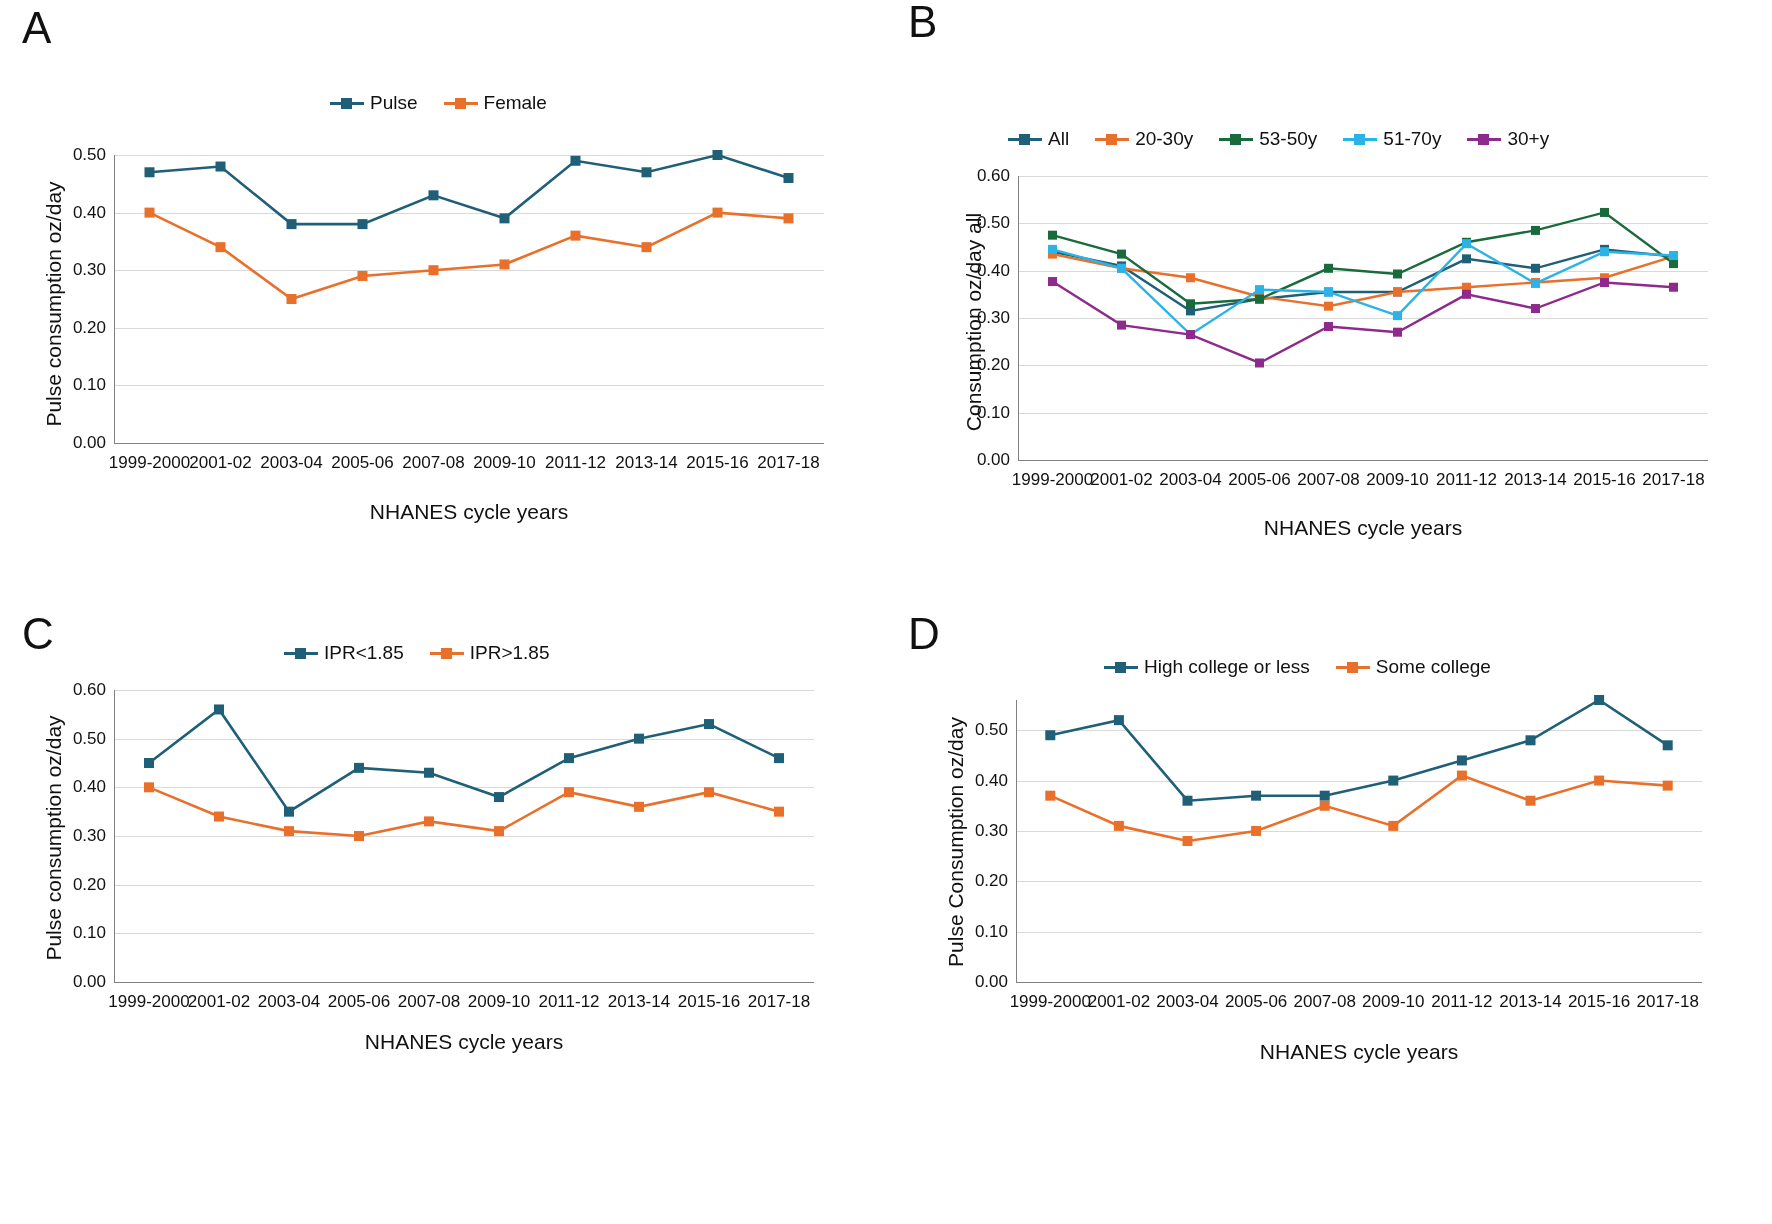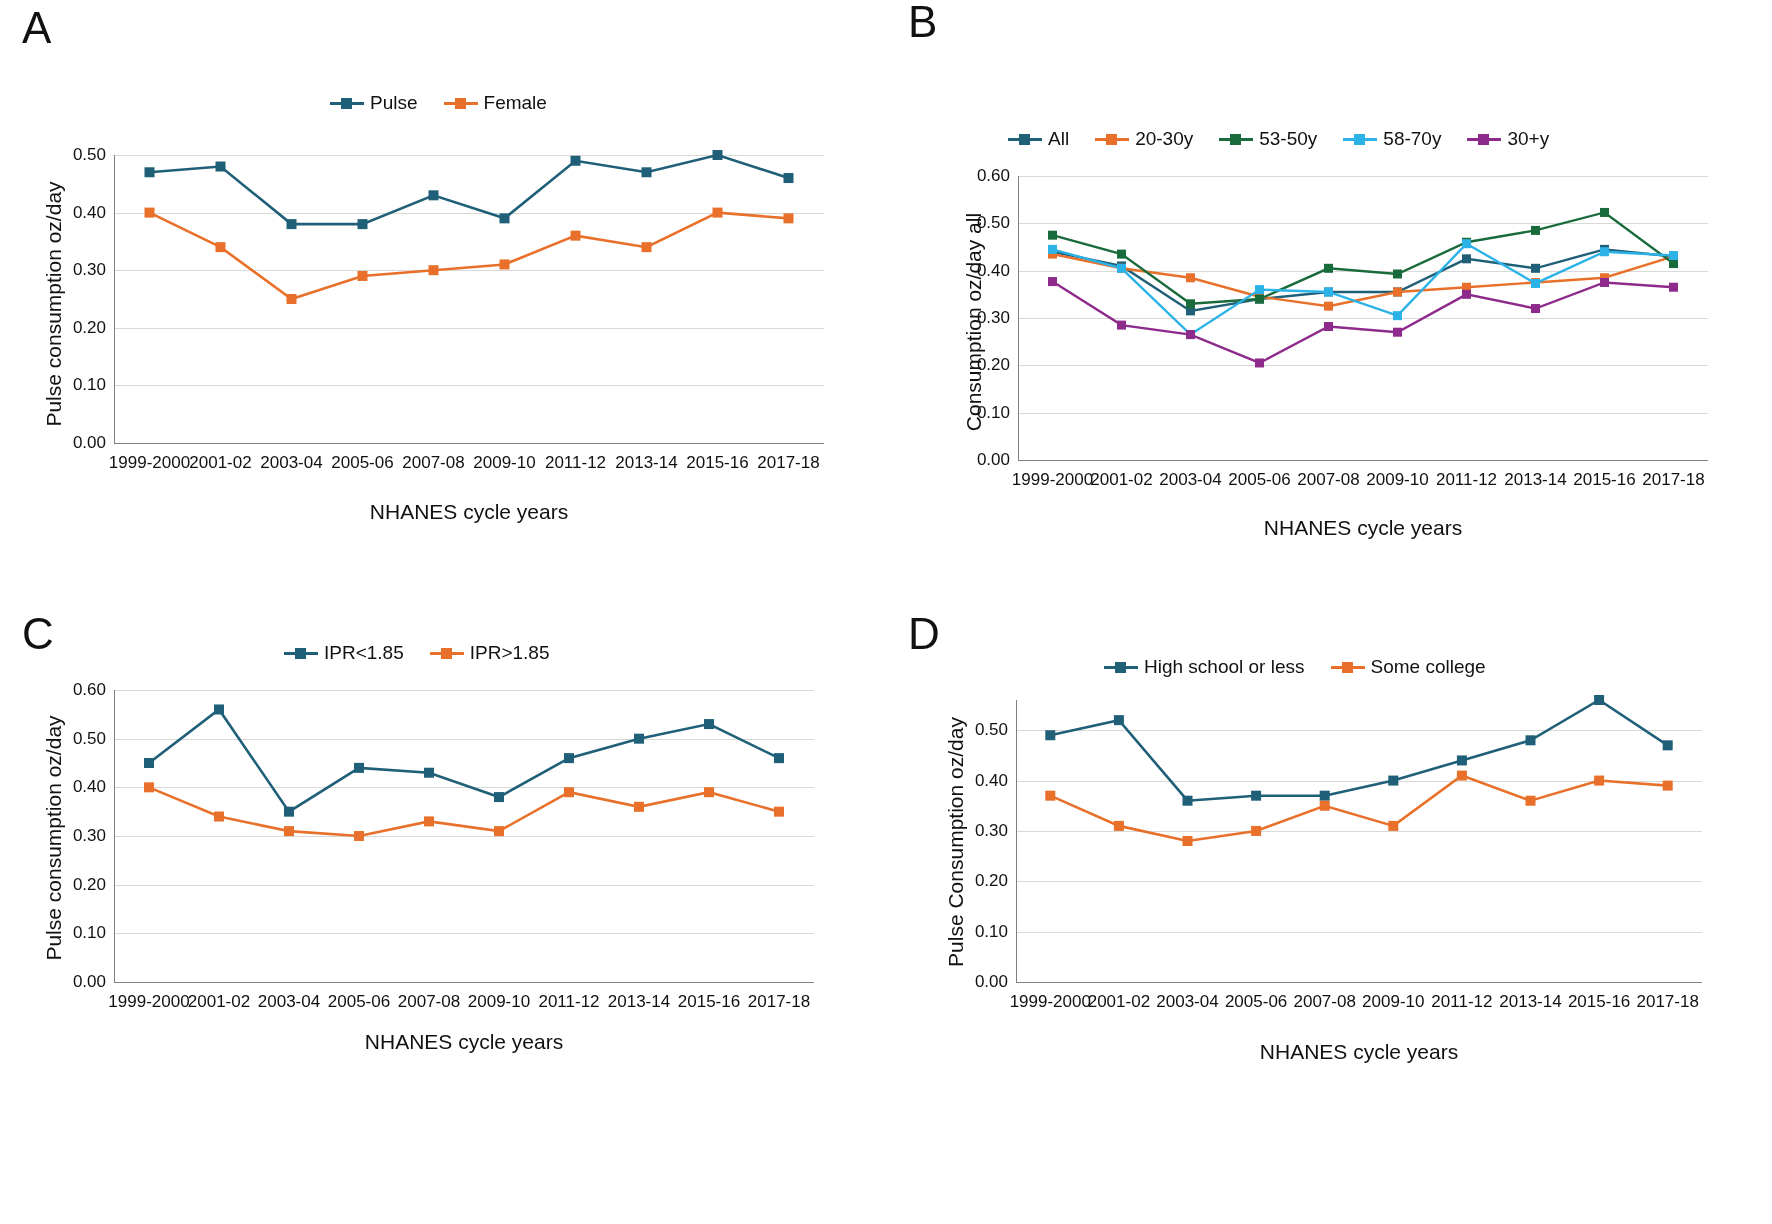--- a/index.html
+++ b/index.html
@@ -198,21 +198,21 @@
         <div class="legend-item">
           <span class="legend-swatch" style="background: rgb(232, 112, 42);"></span>
           <span>20-30y</span>
         </div>
         <div class="legend-item">
           <span class="legend-swatch" style="background: rgb(26, 107, 60);"></span>
           <span>53-50y</span>
         </div>
         <div class="legend-item">
           <span class="legend-swatch" style="background: rgb(43, 179, 232);"></span>
-          <span>58-70y</span>
+          <span>51-70y</span>
         </div>
         <div class="legend-item">
           <span class="legend-swatch" style="background: rgb(142, 42, 139);"></span>
           <span>30+y</span>
         </div>
       </div>
     <div class="plot" id="plot-b" style="left:132px; top:176px; width:690px; height:284px;">
         <div class="gridline" style="top: 284px;"></div>
         <div class="ytick" style="top: 284px;">0.00</div>
         <div class="gridline" style="top: 236.667px;"></div>
@@ -367,21 +367,21 @@
       </div>
     <div class="xlabel" style="left:114px; top:418px; width:700px;">NHANES cycle years</div>
     <div class="ylabel" style="left:-96px; top:214px; width:300px; transform: rotate(-90deg);">Pulse consumption oz/day</div>
   </div>
 
   <div class="panel">
     <div class="panel-letter" style="left:22px; top:0px;">D</div>
     <div class="legend" id="legend-d" style="left:218px; top:44px;">
         <div class="legend-item">
           <span class="legend-swatch" style="background: rgb(31, 95, 119);"></span>
-          <span>High school or less</span>
+          <span>High college or less</span>
         </div>
         <div class="legend-item">
           <span class="legend-swatch" style="background: rgb(232, 112, 42);"></span>
           <span>Some college</span>
         </div>
       </div>
     <div class="plot" id="plot-d" style="left:130px; top:88px; width:686px; height:282px;">
         <div class="gridline" style="top: 282px;"></div>
         <div class="ytick" style="top: 282px;">0.00</div>
         <div class="gridline" style="top: 231.643px;"></div>

